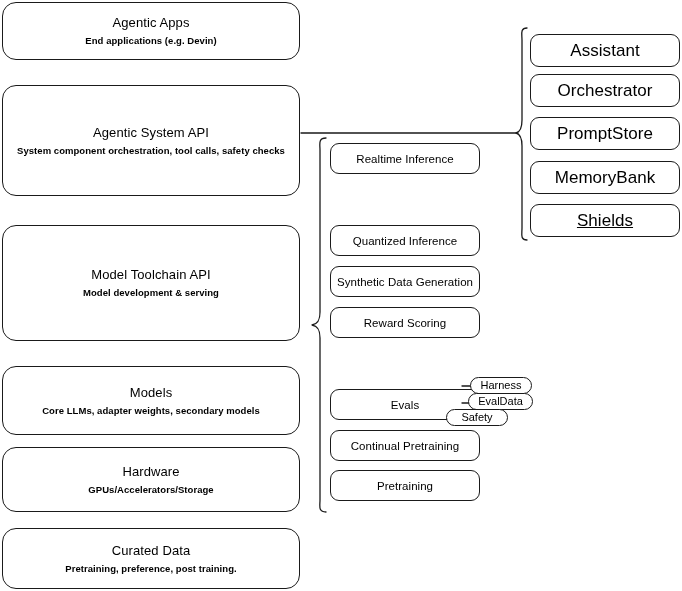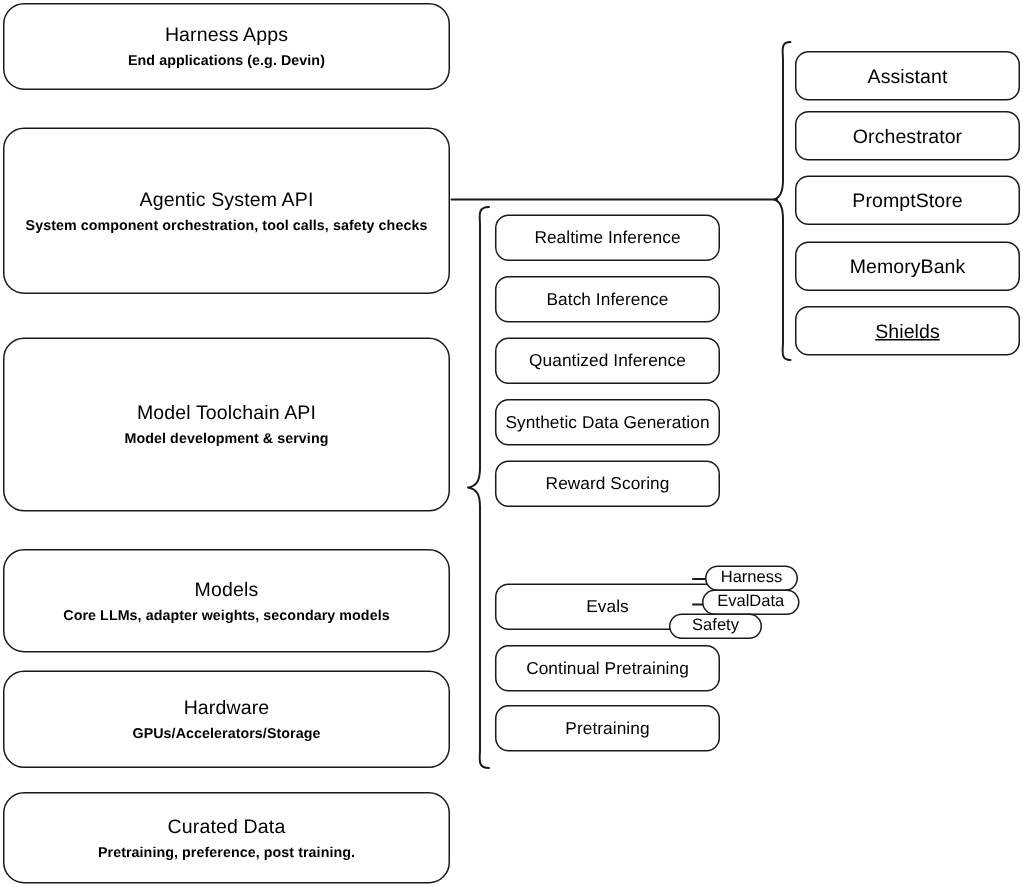--- a/index.html
+++ b/index.html
@@ -69,21 +69,21 @@
   
   .comp-box {
     position: absolute;
     box-sizing: border-box;
     border: 1.3px solid #1a1a1a;
     border-radius: 9px;
     background: #ffffff;
     display: flex;
     align-items: center;
     justify-content: center;
-    font-size: 13px;
+    font-size: 17px;
     line-height: 14px;
     color: #000;
     letter-spacing: 0.05px;
   }
 
   
   .pill {
     position: absolute;
     box-sizing: border-box;
     border: 1.3px solid #1a1a1a;
@@ -139,21 +139,21 @@
              C 520 134 522 138 522 146
              L 522 228
              C 522 234 520 240 527 240"></path>
 
     <path d="M 462 403 L 470 403"></path>
     <path d="M 462 386 L 472 386"></path>
     <path d="M 462 418 L 472 418"></path>
   </svg>
 
   <div class="layer-box" style="left:2px; top:2px; width:298px; height:58px;">
-    <div class="layer-title">Harness Apps</div>
+    <div class="layer-title">Agentic Apps</div>
     <div class="layer-sub">End applications (e.g. Devin)</div>
   </div>
 
   <div class="layer-box" style="left:2px; top:85px; width:298px; height:111px;">
     <div class="layer-title">Agentic System API</div>
     <div class="layer-sub">System component orchestration, tool calls, safety checks</div>
   </div>
 
   <div class="layer-box" style="left:2px; top:225px; width:298px; height:116px;">
     <div class="layer-title">Model Toolchain API</div>
@@ -170,21 +170,20 @@
     <div class="layer-sub">GPUs/Accelerators/Storage</div>
   </div>
 
   <div class="layer-box" style="left:2px; top:528px; width:298px; height:61px;">
     <div class="layer-title">Curated Data</div>
     <div class="layer-sub">Pretraining, preference, post training.</div>
   </div>
 
   <div class="cap-box" style="left:330px; top:143px; width:150px; height:31px;">Realtime Inference</div>
 
-  <div class="cap-box" style="left:330px; top:184px; width:150px; height:31px;">Batch Inference</div>
 
   <div class="cap-box" style="left:330px; top:225px; width:150px; height:31px;">Quantized Inference</div>
 
   <div class="cap-box" style="left:330px; top:266px; width:150px; height:31px;">Synthetic Data Generation</div>
 
   <div class="cap-box" style="left:330px; top:307px; width:150px; height:31px;">Reward Scoring</div>
 
 
   <div class="cap-box" style="left:330px; top:389px; width:150px; height:31px;">Evals</div>
 

